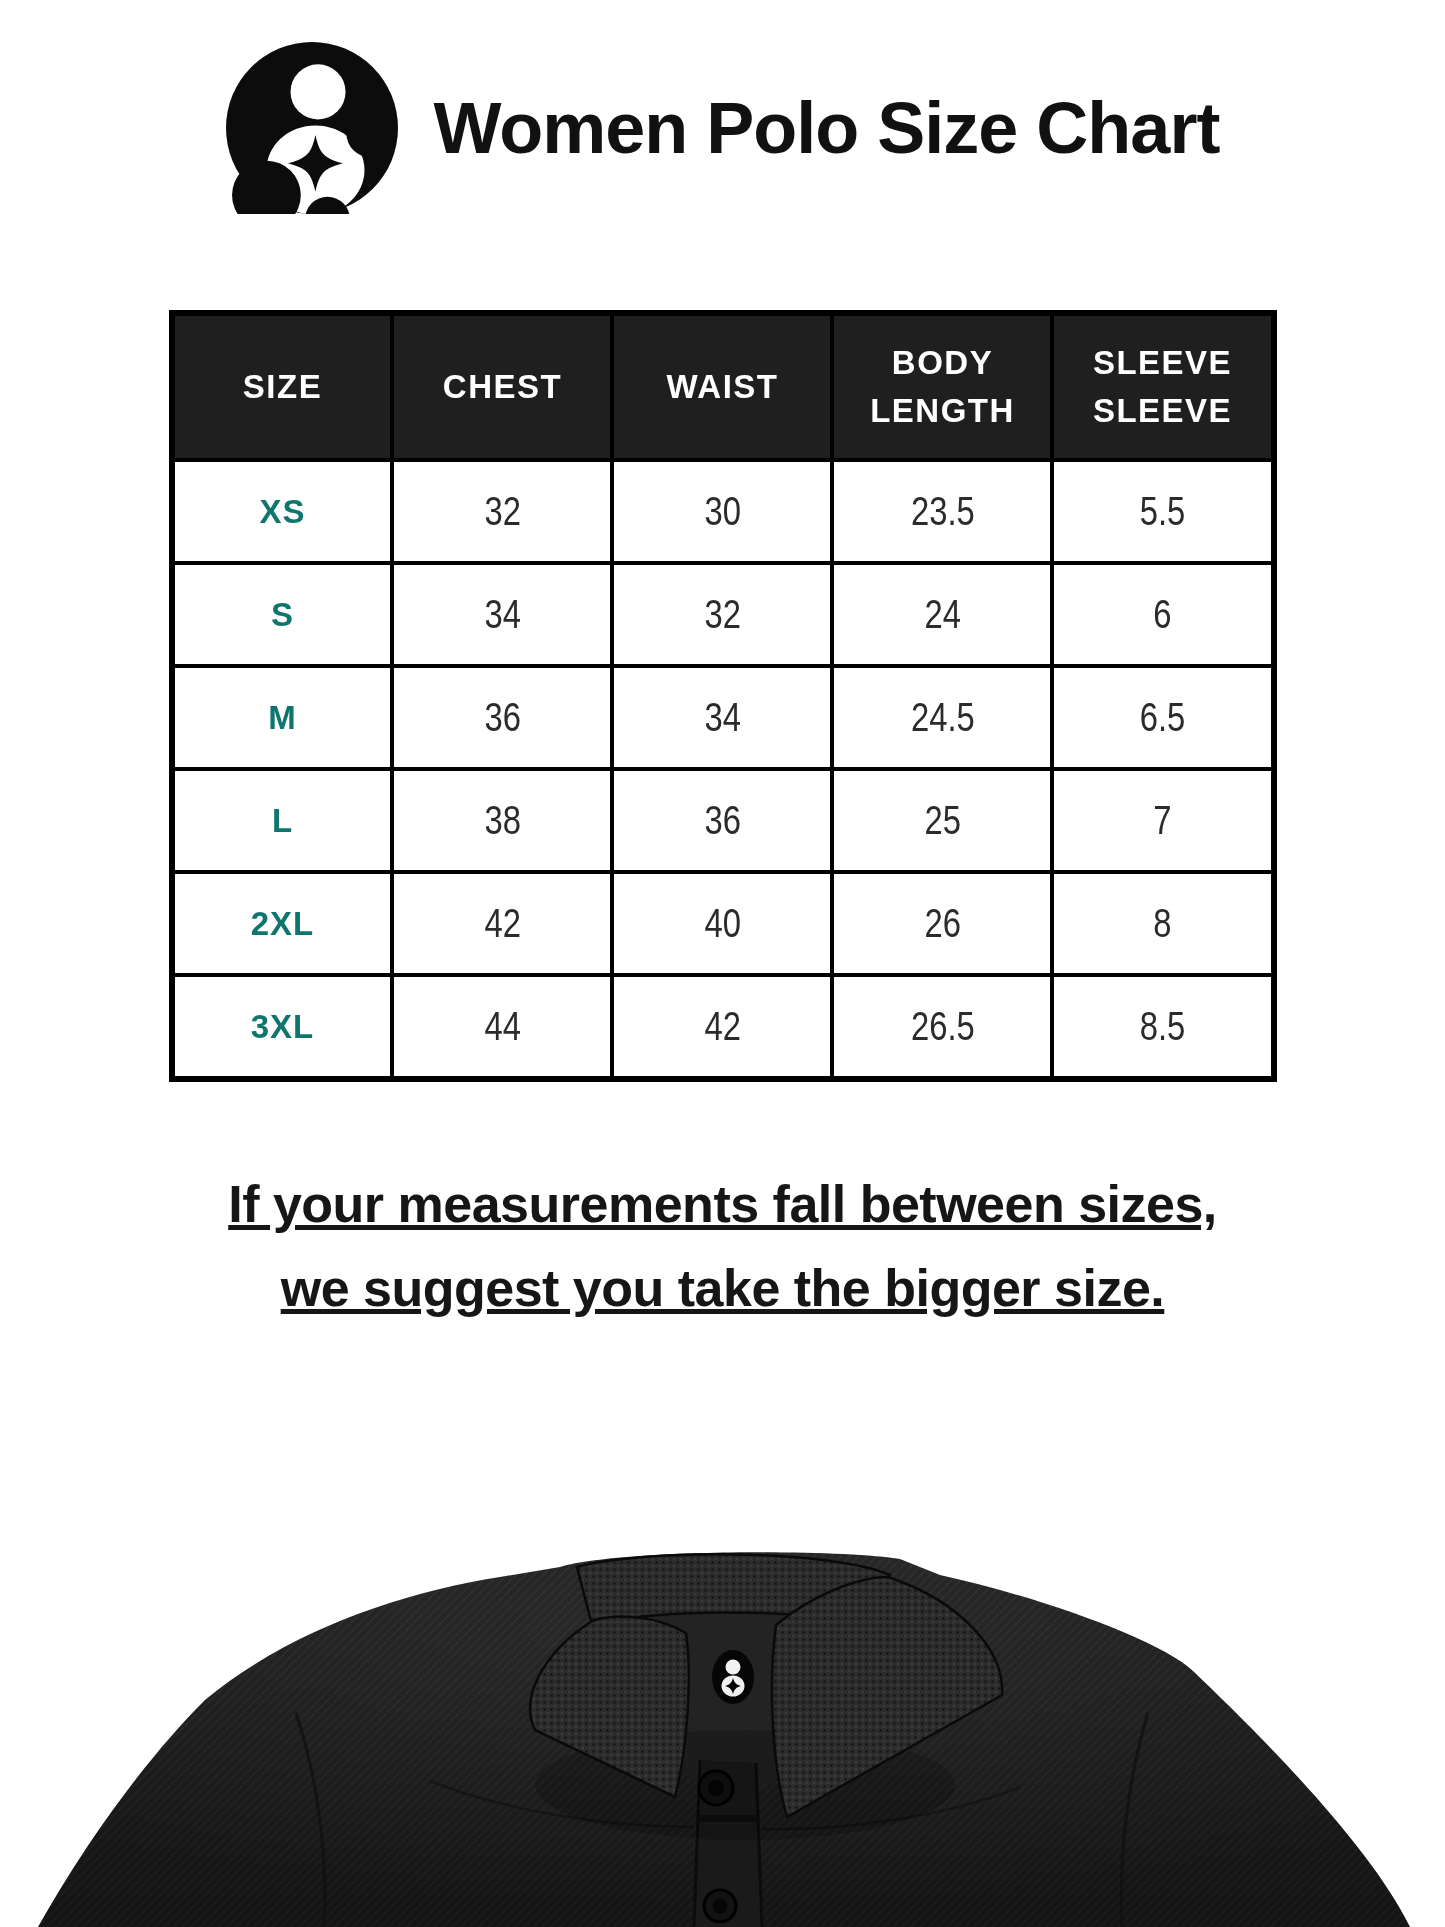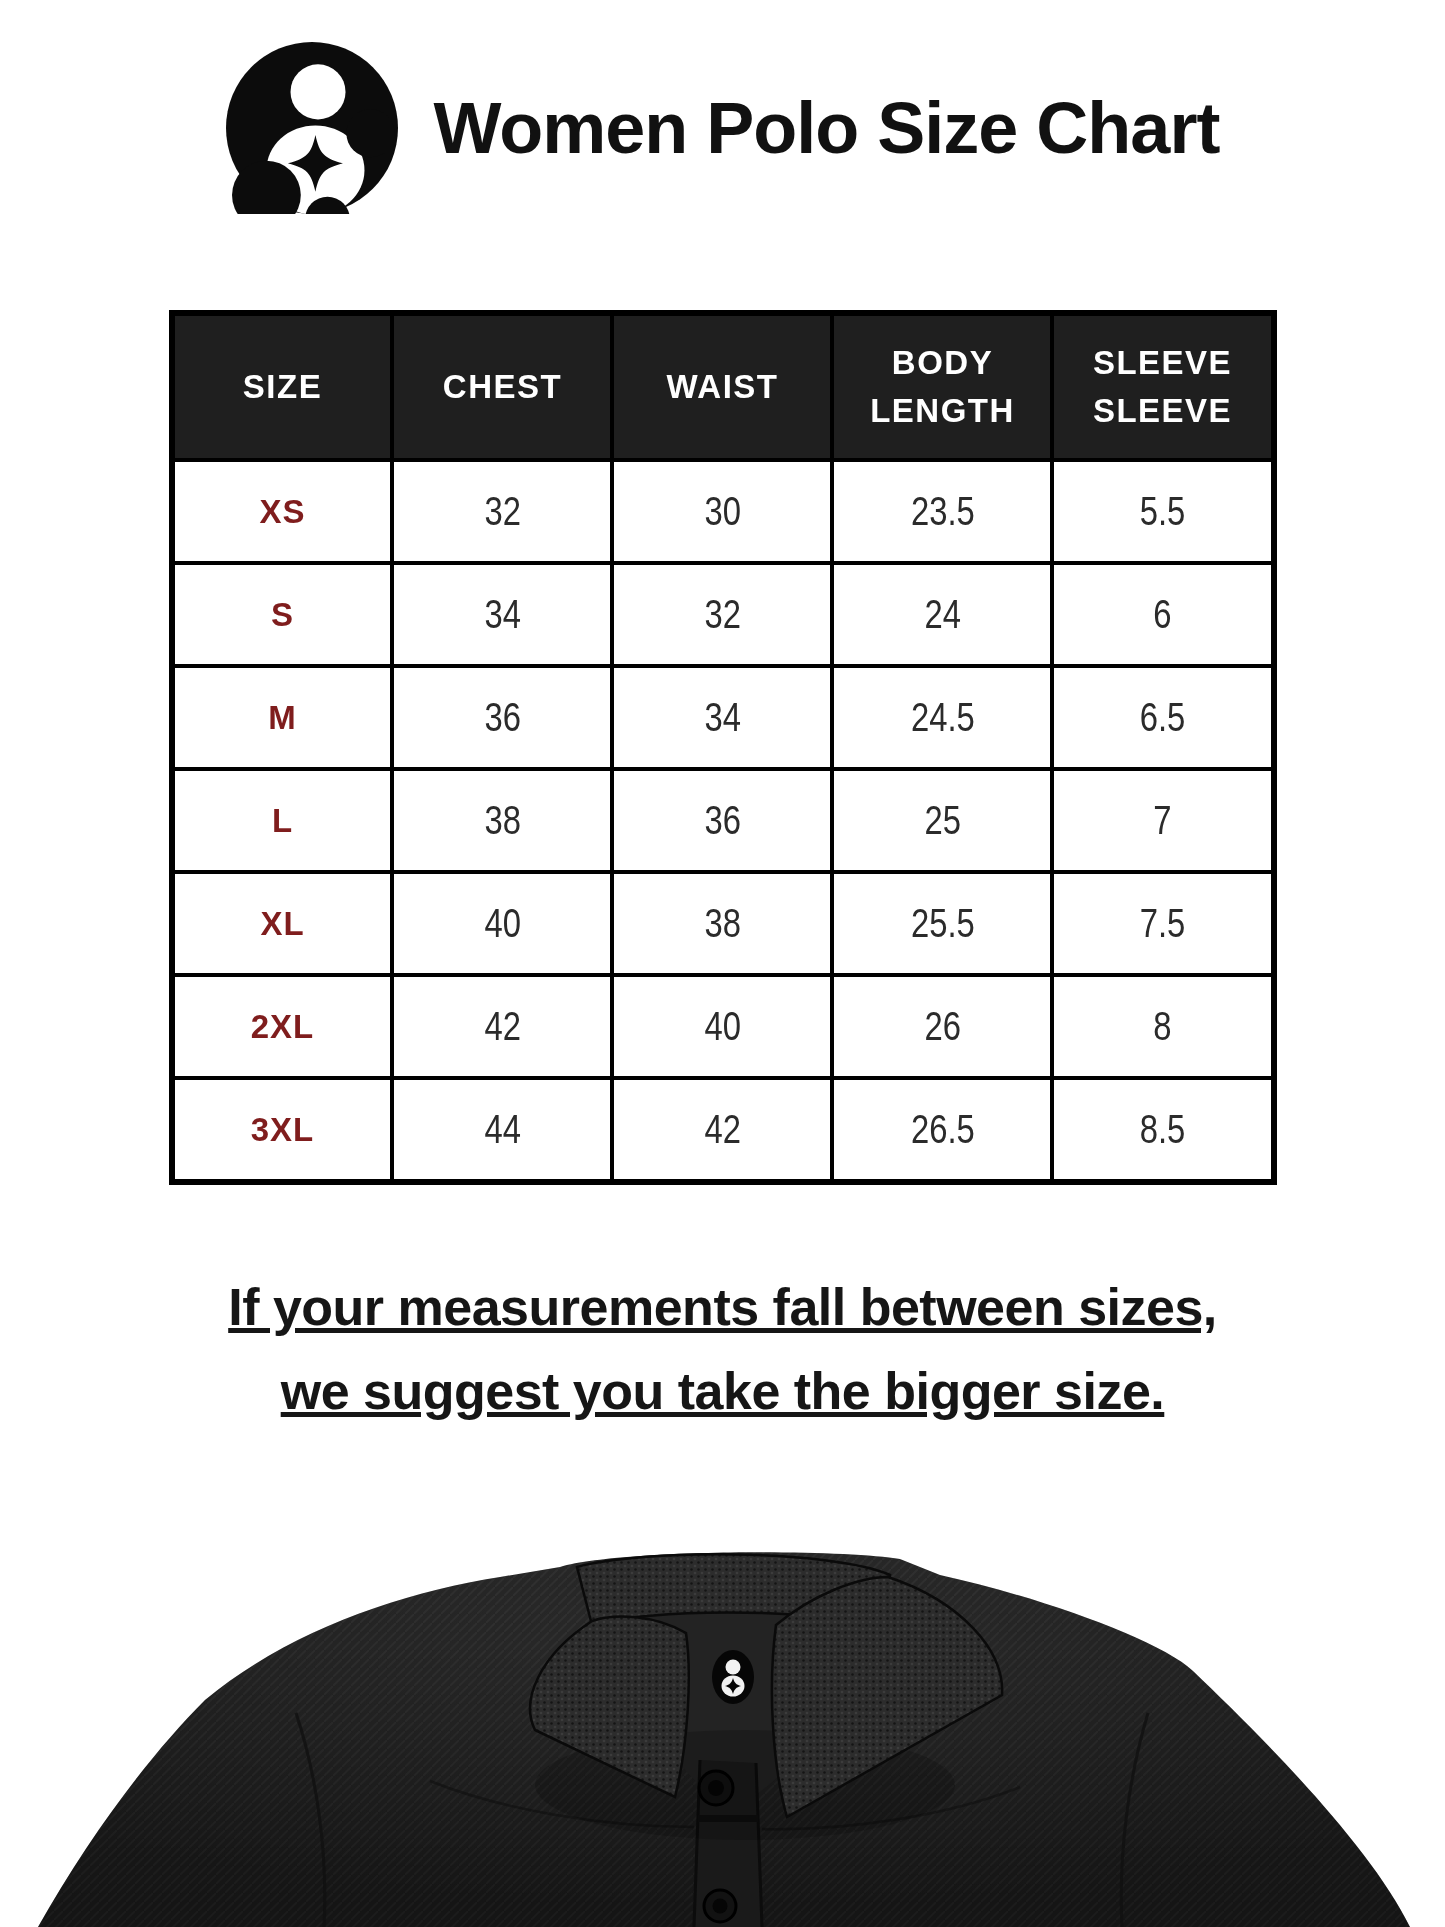--- a/index.html
+++ b/index.html
@@ -49,21 +49,21 @@
   }
   table.size-chart thead th span.hdr {
     display: inline-block;
     max-width: 210px;
     line-height: 1.45;
   }
   table.size-chart tbody td { height: 97px; background: #ffffff; }
   td.size-cell {
     font-weight: bold;
     font-size: 33px;
-    color: #7f1d1d;
+    color: #0f766e;
     letter-spacing: 1px;
   }
   span.num {
     display: inline-block;
     transform: scaleX(0.8);
     font-size: 41px;
     font-weight: normal;
     color: #2b2b2b;
   }
   
@@ -136,27 +136,20 @@
         <td><span class="num">34</span></td>
         <td><span class="num">24.5</span></td>
         <td><span class="num">6.5</span></td>
       </tr>
       <tr>
         <td class="size-cell">L</td>
         <td><span class="num">38</span></td>
         <td><span class="num">36</span></td>
         <td><span class="num">25</span></td>
         <td><span class="num">7</span></td>
-      </tr>
-      <tr>
-        <td class="size-cell">XL</td>
-        <td><span class="num">40</span></td>
-        <td><span class="num">38</span></td>
-        <td><span class="num">25.5</span></td>
-        <td><span class="num">7.5</span></td>
       </tr>
       <tr>
         <td class="size-cell">2XL</td>
         <td><span class="num">42</span></td>
         <td><span class="num">40</span></td>
         <td><span class="num">26</span></td>
         <td><span class="num">8</span></td>
       </tr>
       <tr>
         <td class="size-cell">3XL</td>

